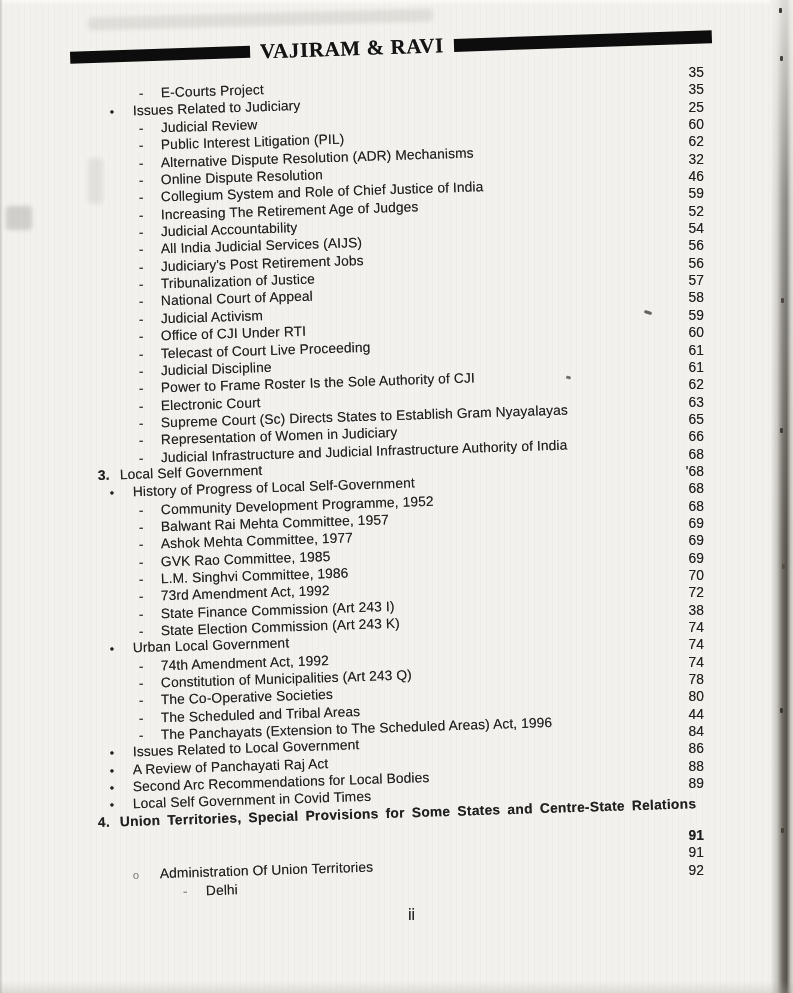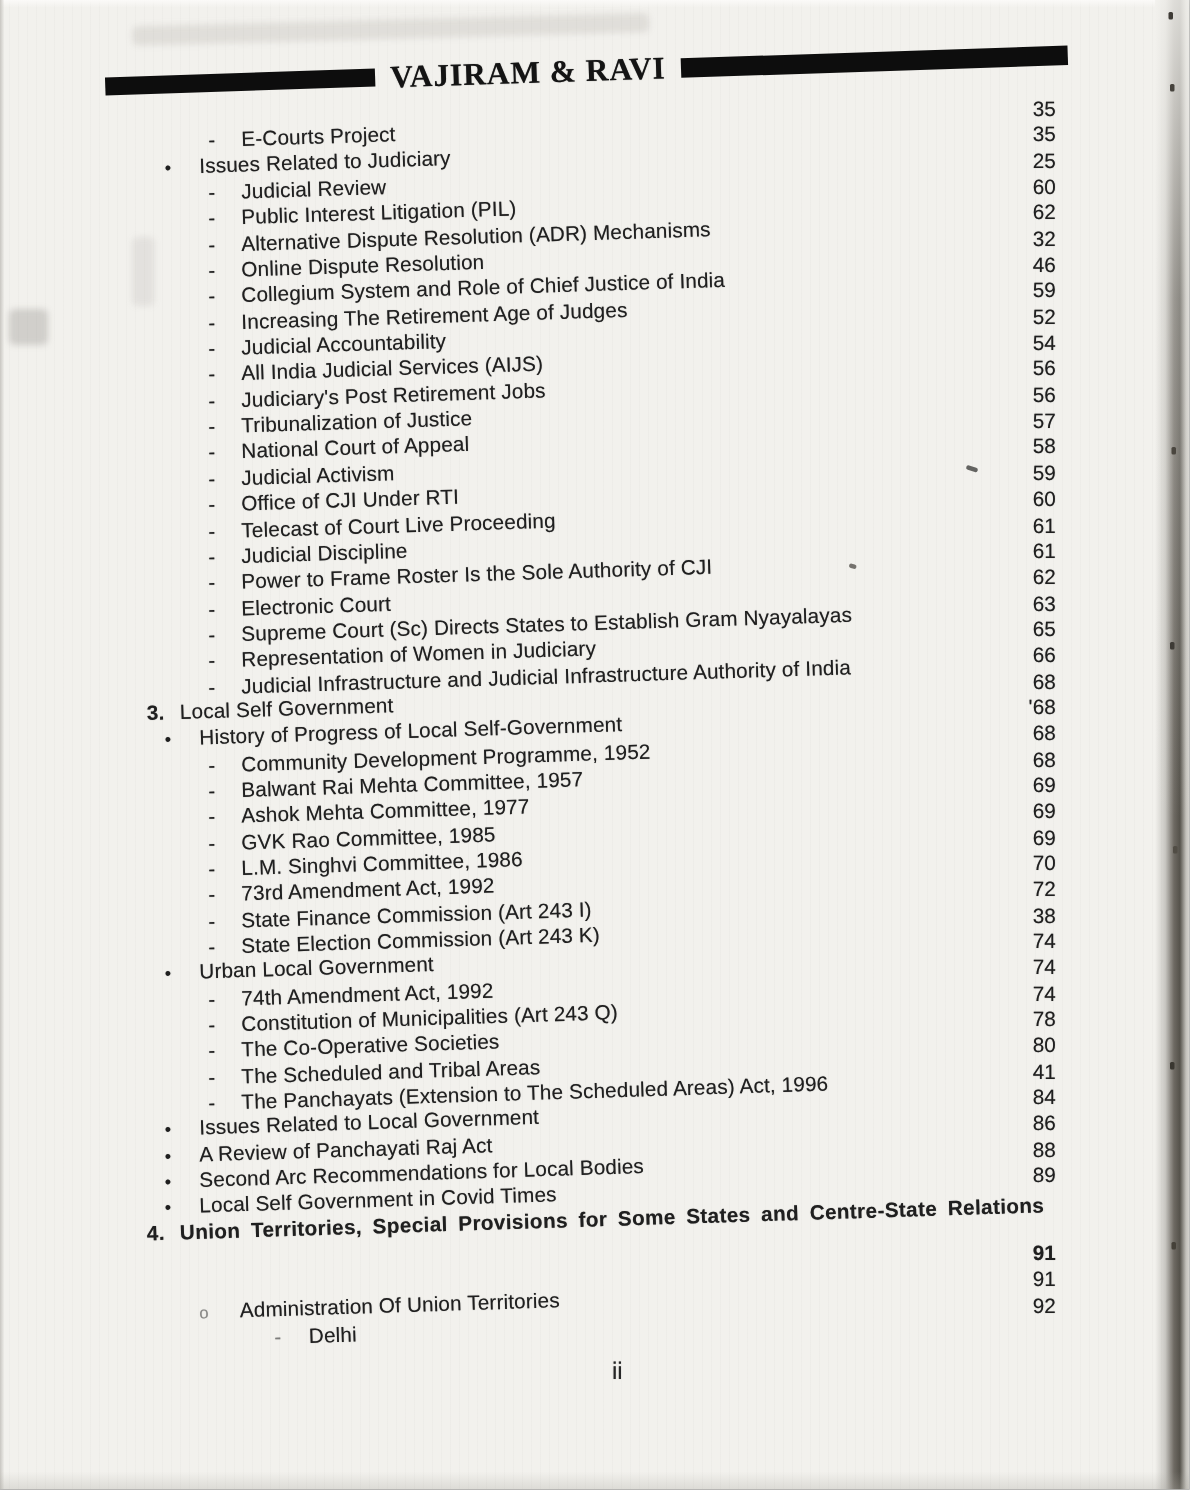--- a/index.html
+++ b/index.html
@@ -257,21 +257,21 @@
       <div class="row lv-dash">
     <span class="tilt"><span class="marker">-</span><span class="label">Constitution of Municipalities (Art 243 Q)</span></span>
     <span class="pg">78</span>
   </div>
       <div class="row lv-dash">
     <span class="tilt"><span class="marker">-</span><span class="label">The Co-Operative Societies</span></span>
     <span class="pg">80</span>
   </div>
       <div class="row lv-dash">
     <span class="tilt"><span class="marker">-</span><span class="label">The Scheduled and Tribal Areas</span></span>
-    <span class="pg">41</span>
+    <span class="pg">44</span>
   </div>
       <div class="row lv-dash">
     <span class="tilt"><span class="marker">-</span><span class="label">The Panchayats (Extension to The Scheduled Areas) Act, 1996</span></span>
     <span class="pg">84</span>
   </div>
       <div class="row lv-bullet">
     <span class="tilt"><span class="marker">•</span><span class="label">Issues Related to Local Government</span></span>
     <span class="pg">86</span>
   </div>
       <div class="row lv-bullet">

